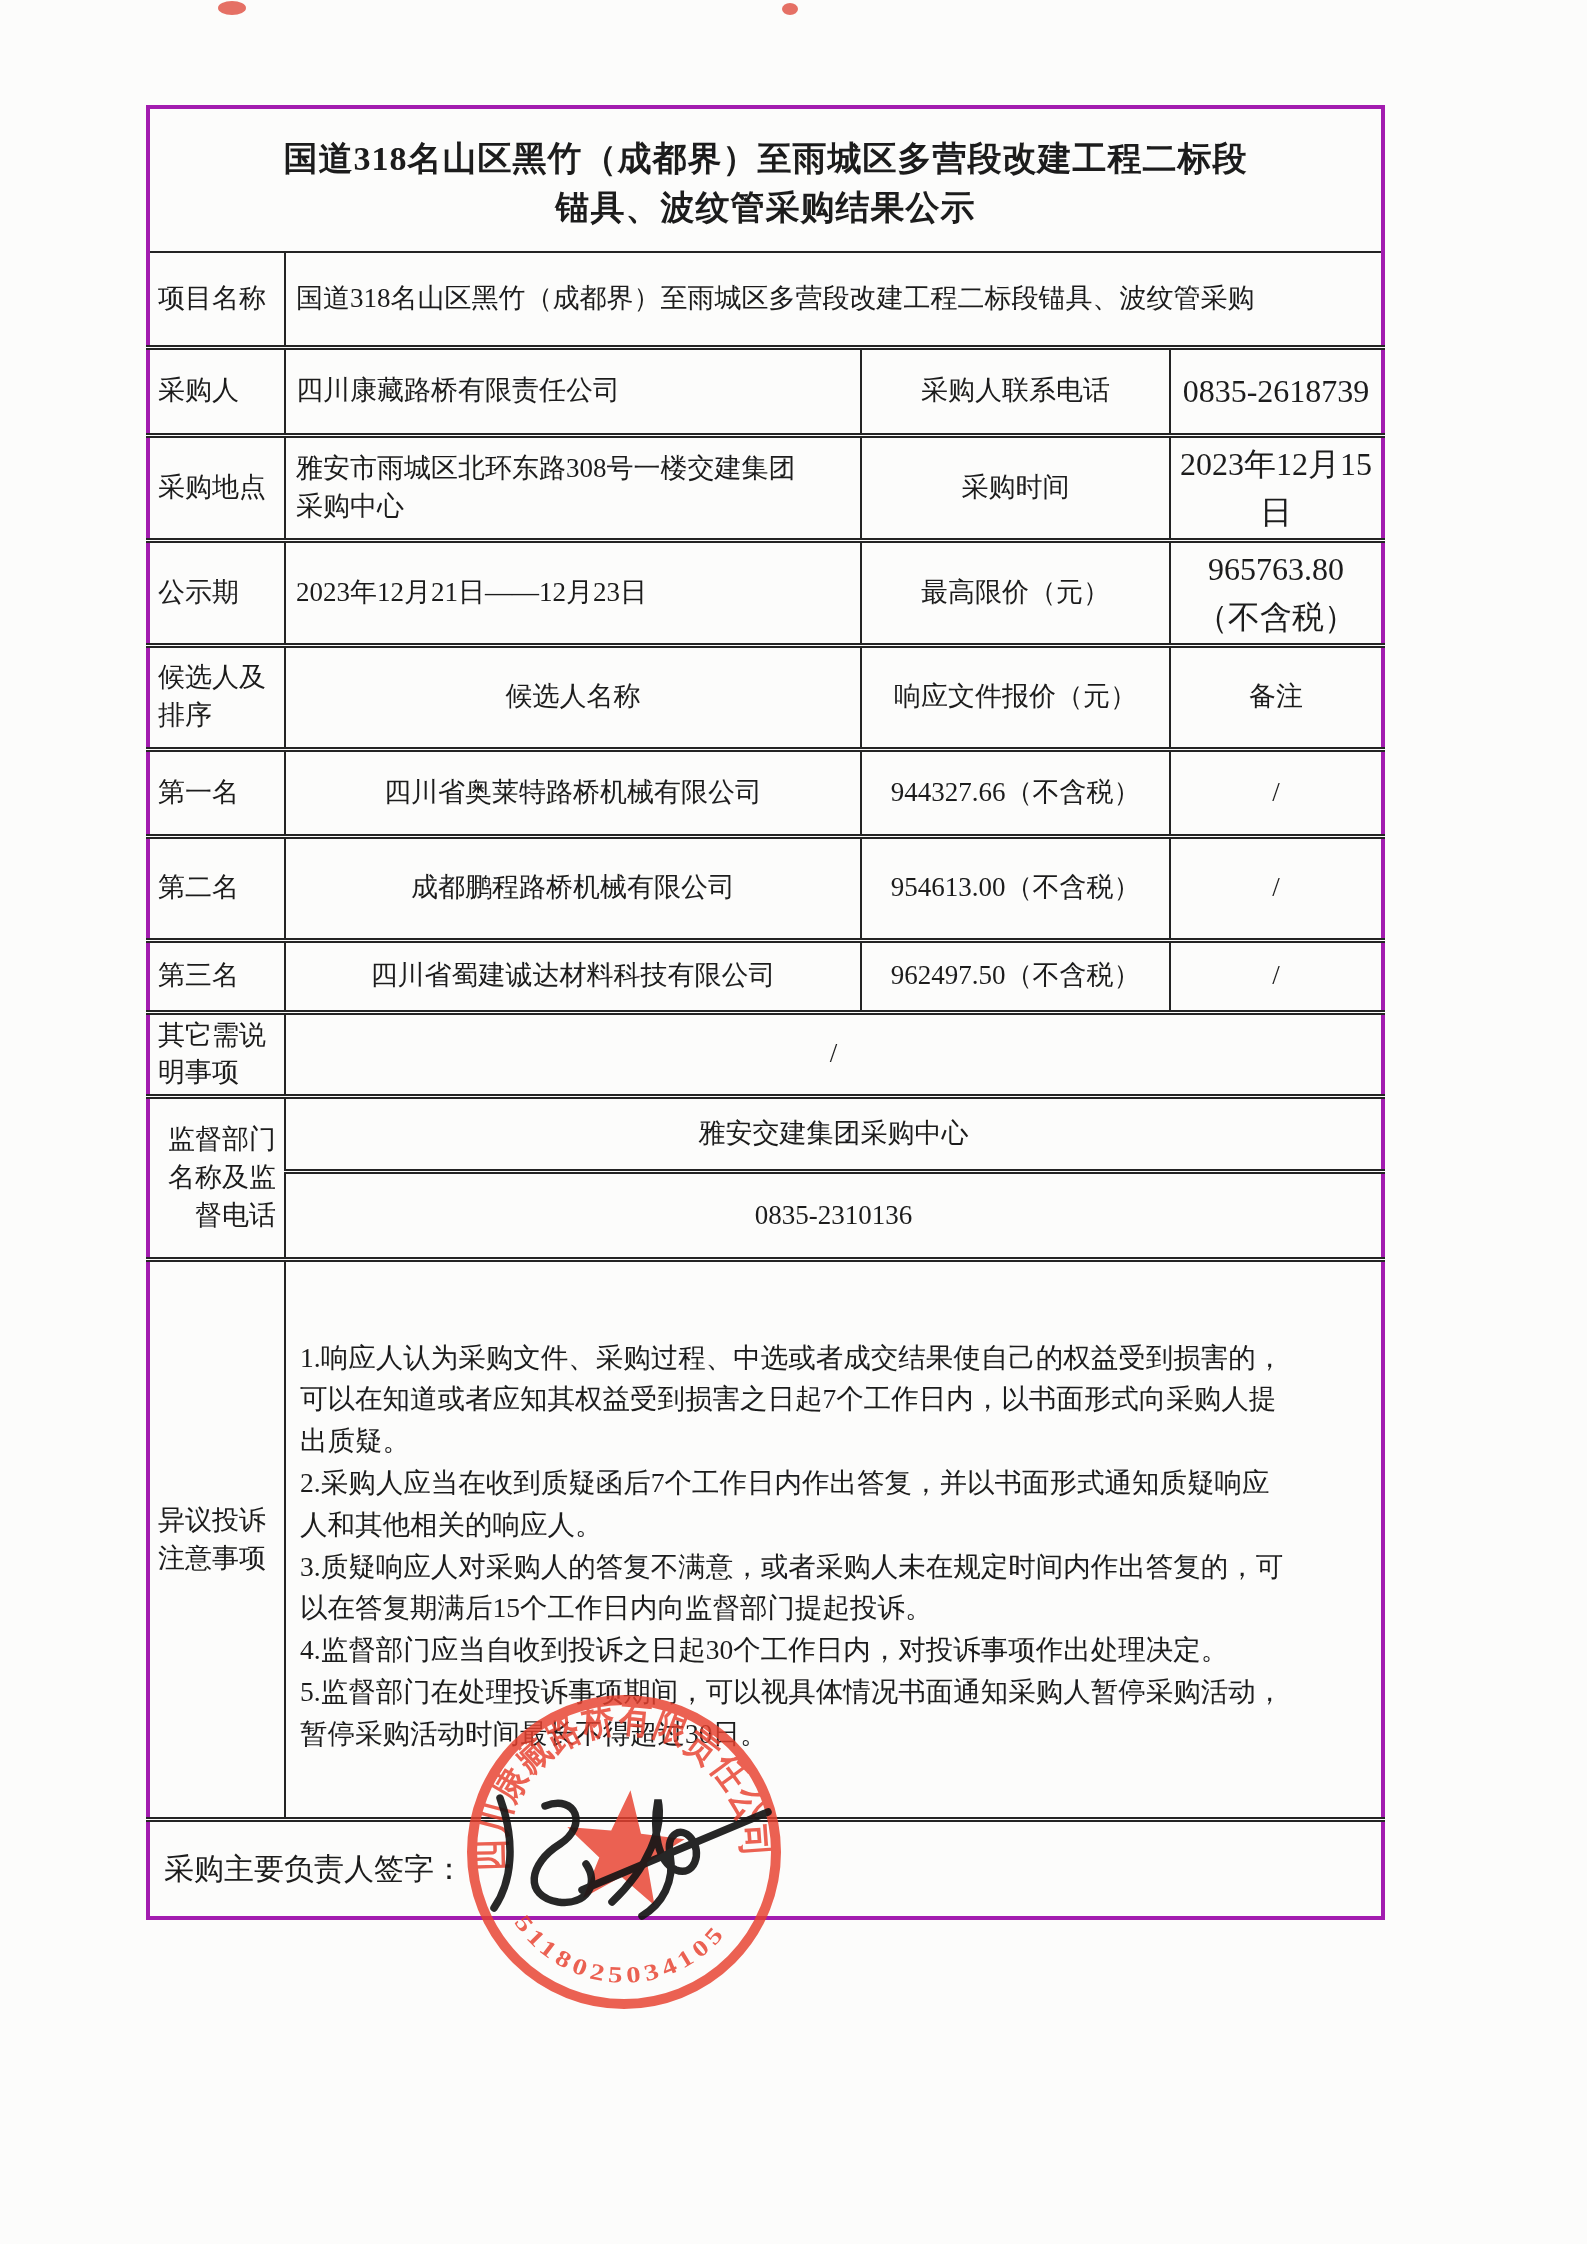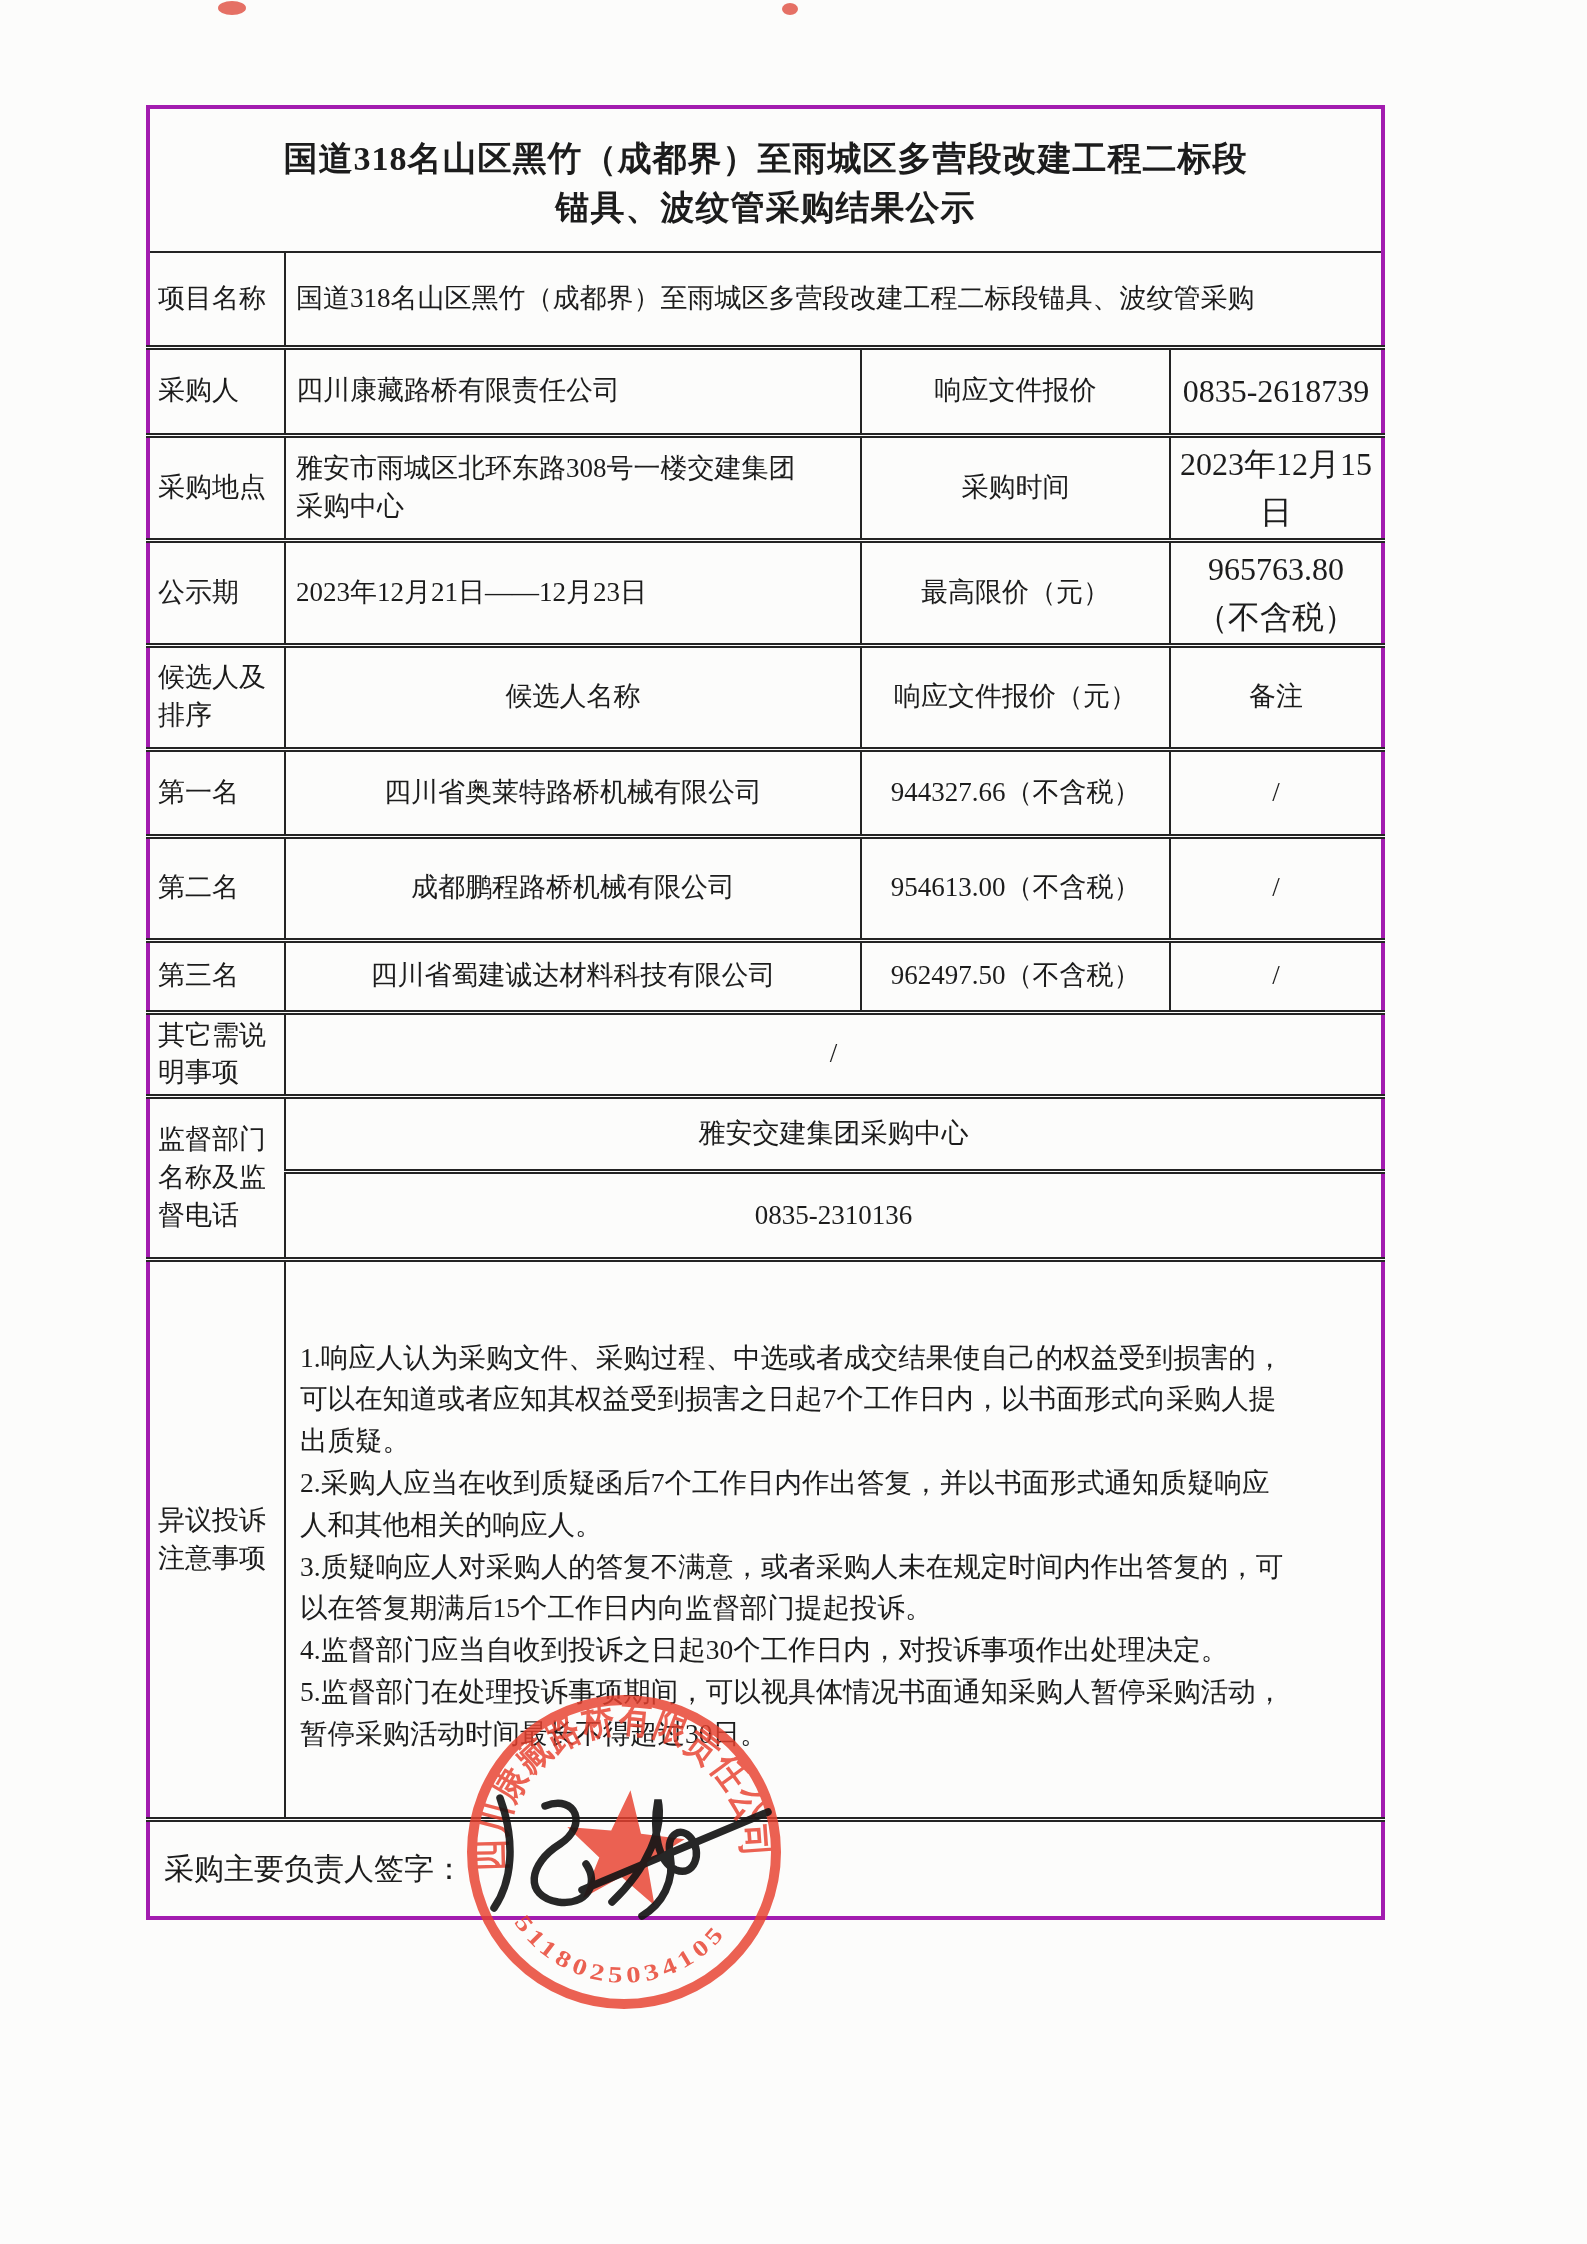--- a/index.html
+++ b/index.html
@@ -40,21 +40,21 @@
   .r-supa{height:75px;}
   .r-supb{height:88px;}
   .r-notes{height:560px;}
   .r-sign{height:98px;}
   td.title-cell{
     text-align:center;font-weight:700;font-size:34px;line-height:1.45;
     letter-spacing:1px;padding-top:8px;
   }
   td.c{text-align:center;}
   td.lab{text-align:left;padding-left:8px;}
-  td.lab-center{text-align:left;}
+  td.lab-center{text-align:right;}
   td.val{text-align:left;padding-left:10px;}
   td.notes-cell{
     text-align:left;vertical-align:middle;
     padding:14px 16px 2px 14px;
     font-size:27.5px;line-height:1.52;
   }
   td.sign-cell{
     text-align:left;font-size:30px;padding-left:14px;
   }
   td.small-val{font-size:32px;line-height:1.5;}
@@ -78,21 +78,21 @@
       <td class="title-cell" colspan="4">国道318名山区黑竹（成都界）至雨城区多营段改建工程二标段
 锚具、波纹管采购结果公示</td>
     </tr>
     <tr class="r-proj single-top">
       <td class="lab">项目名称</td>
       <td class="val" colspan="3">国道318名山区黑竹（成都界）至雨城区多营段改建工程二标段锚具、波纹管采购</td>
     </tr>
     <tr class="r-purchaser">
       <td class="lab">采购人</td>
       <td class="val">四川康藏路桥有限责任公司</td>
-      <td class="c">响应文件报价</td>
+      <td class="c">采购人联系电话</td>
       <td class="c small-val">0835-2618739</td>
     </tr>
     <tr class="r-location">
       <td class="lab">采购地点</td>
       <td class="val">雅安市雨城区北环东路308号一楼交建集团
 采购中心</td>
       <td class="c">采购时间</td>
       <td class="c small-val">2023年12月15日</td>
     </tr>
     <tr class="r-period">

